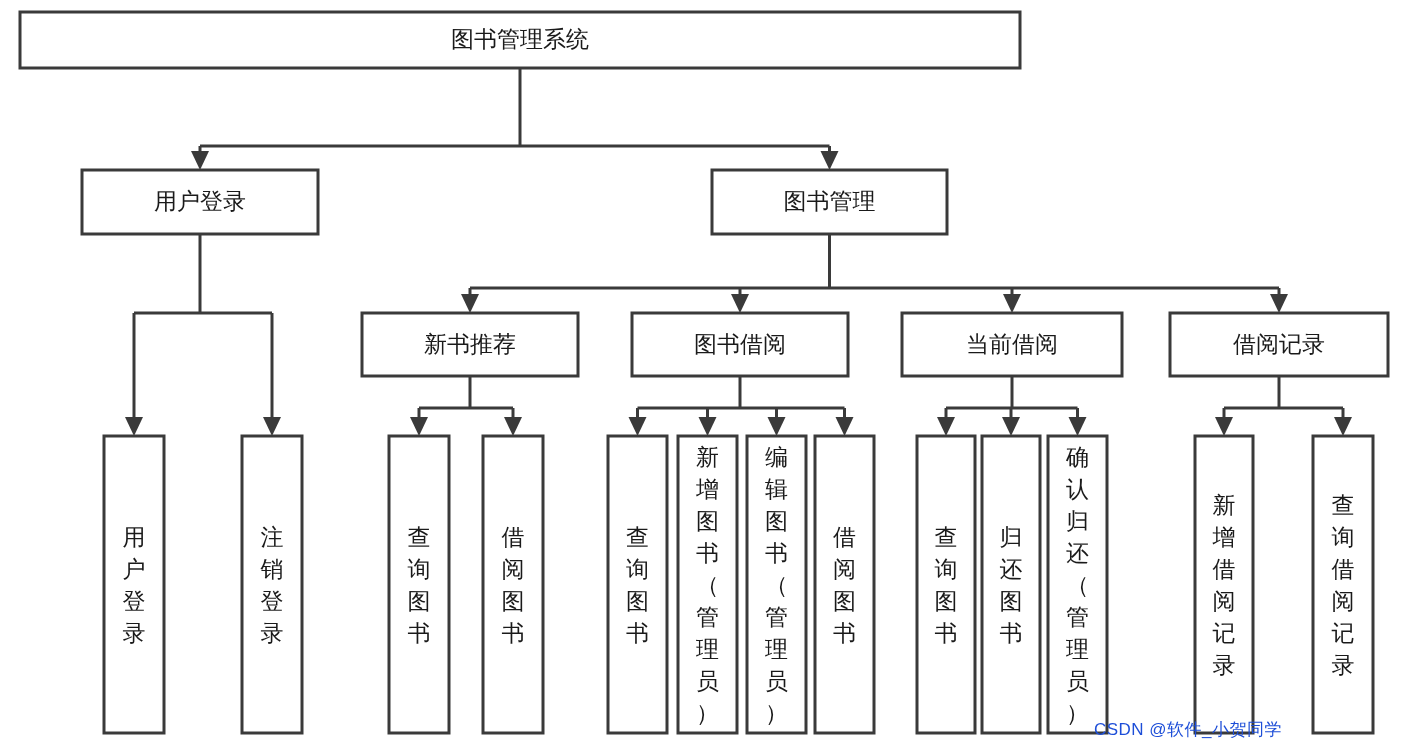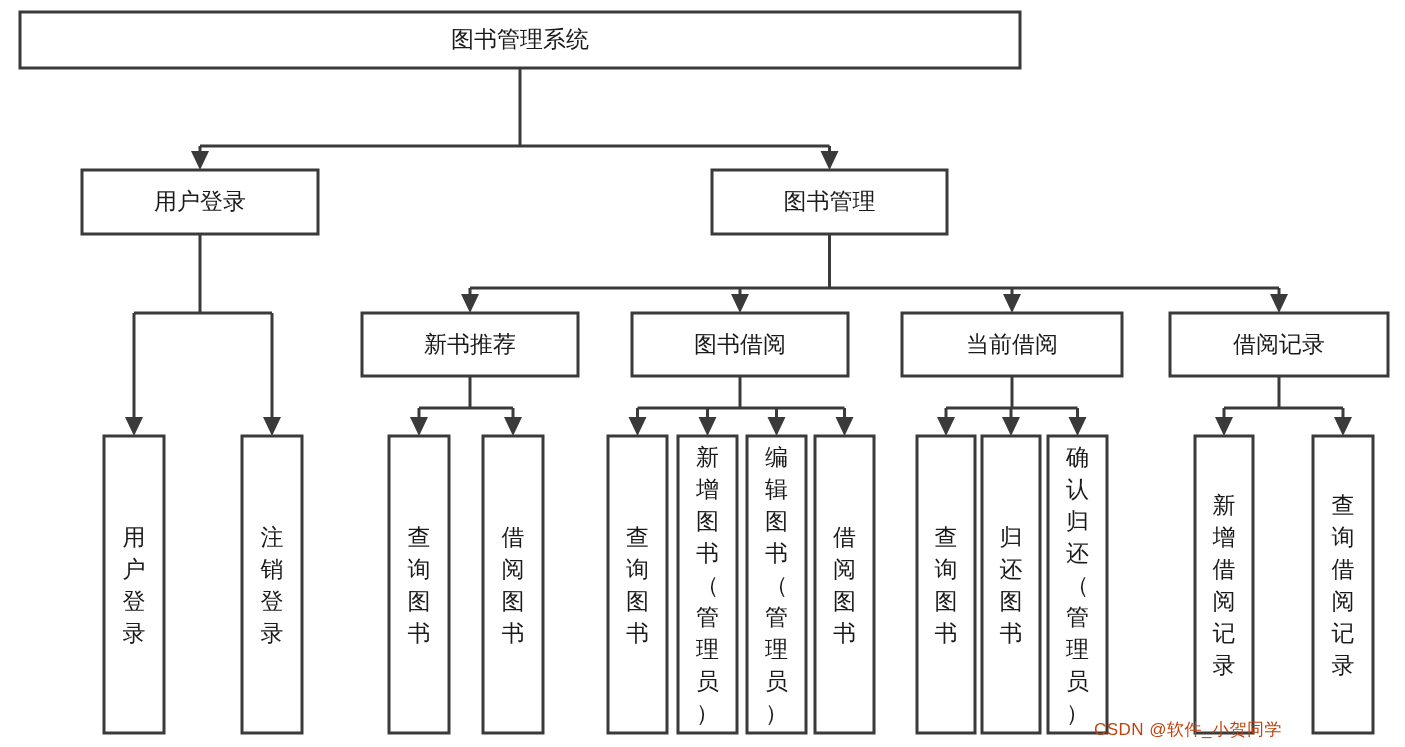--- a/index.html
+++ b/index.html
@@ -49,21 +49,21 @@
     fill: none;
   }
   .arrow-head {
     fill: #3a3a3a;
     stroke: none;
   }
   .watermark {
     position: absolute;
     right: 8px;
     bottom: 6px;
-    color: #c2410c;
+    color: #1d4ed8;
     font-size: 17px;
     font-family: "Liberation Sans", "DejaVu Sans", sans-serif;
     letter-spacing: 0.5px;
     white-space: nowrap;
     pointer-events: none;
   }
 </style>
 </head>
 <body>
 

